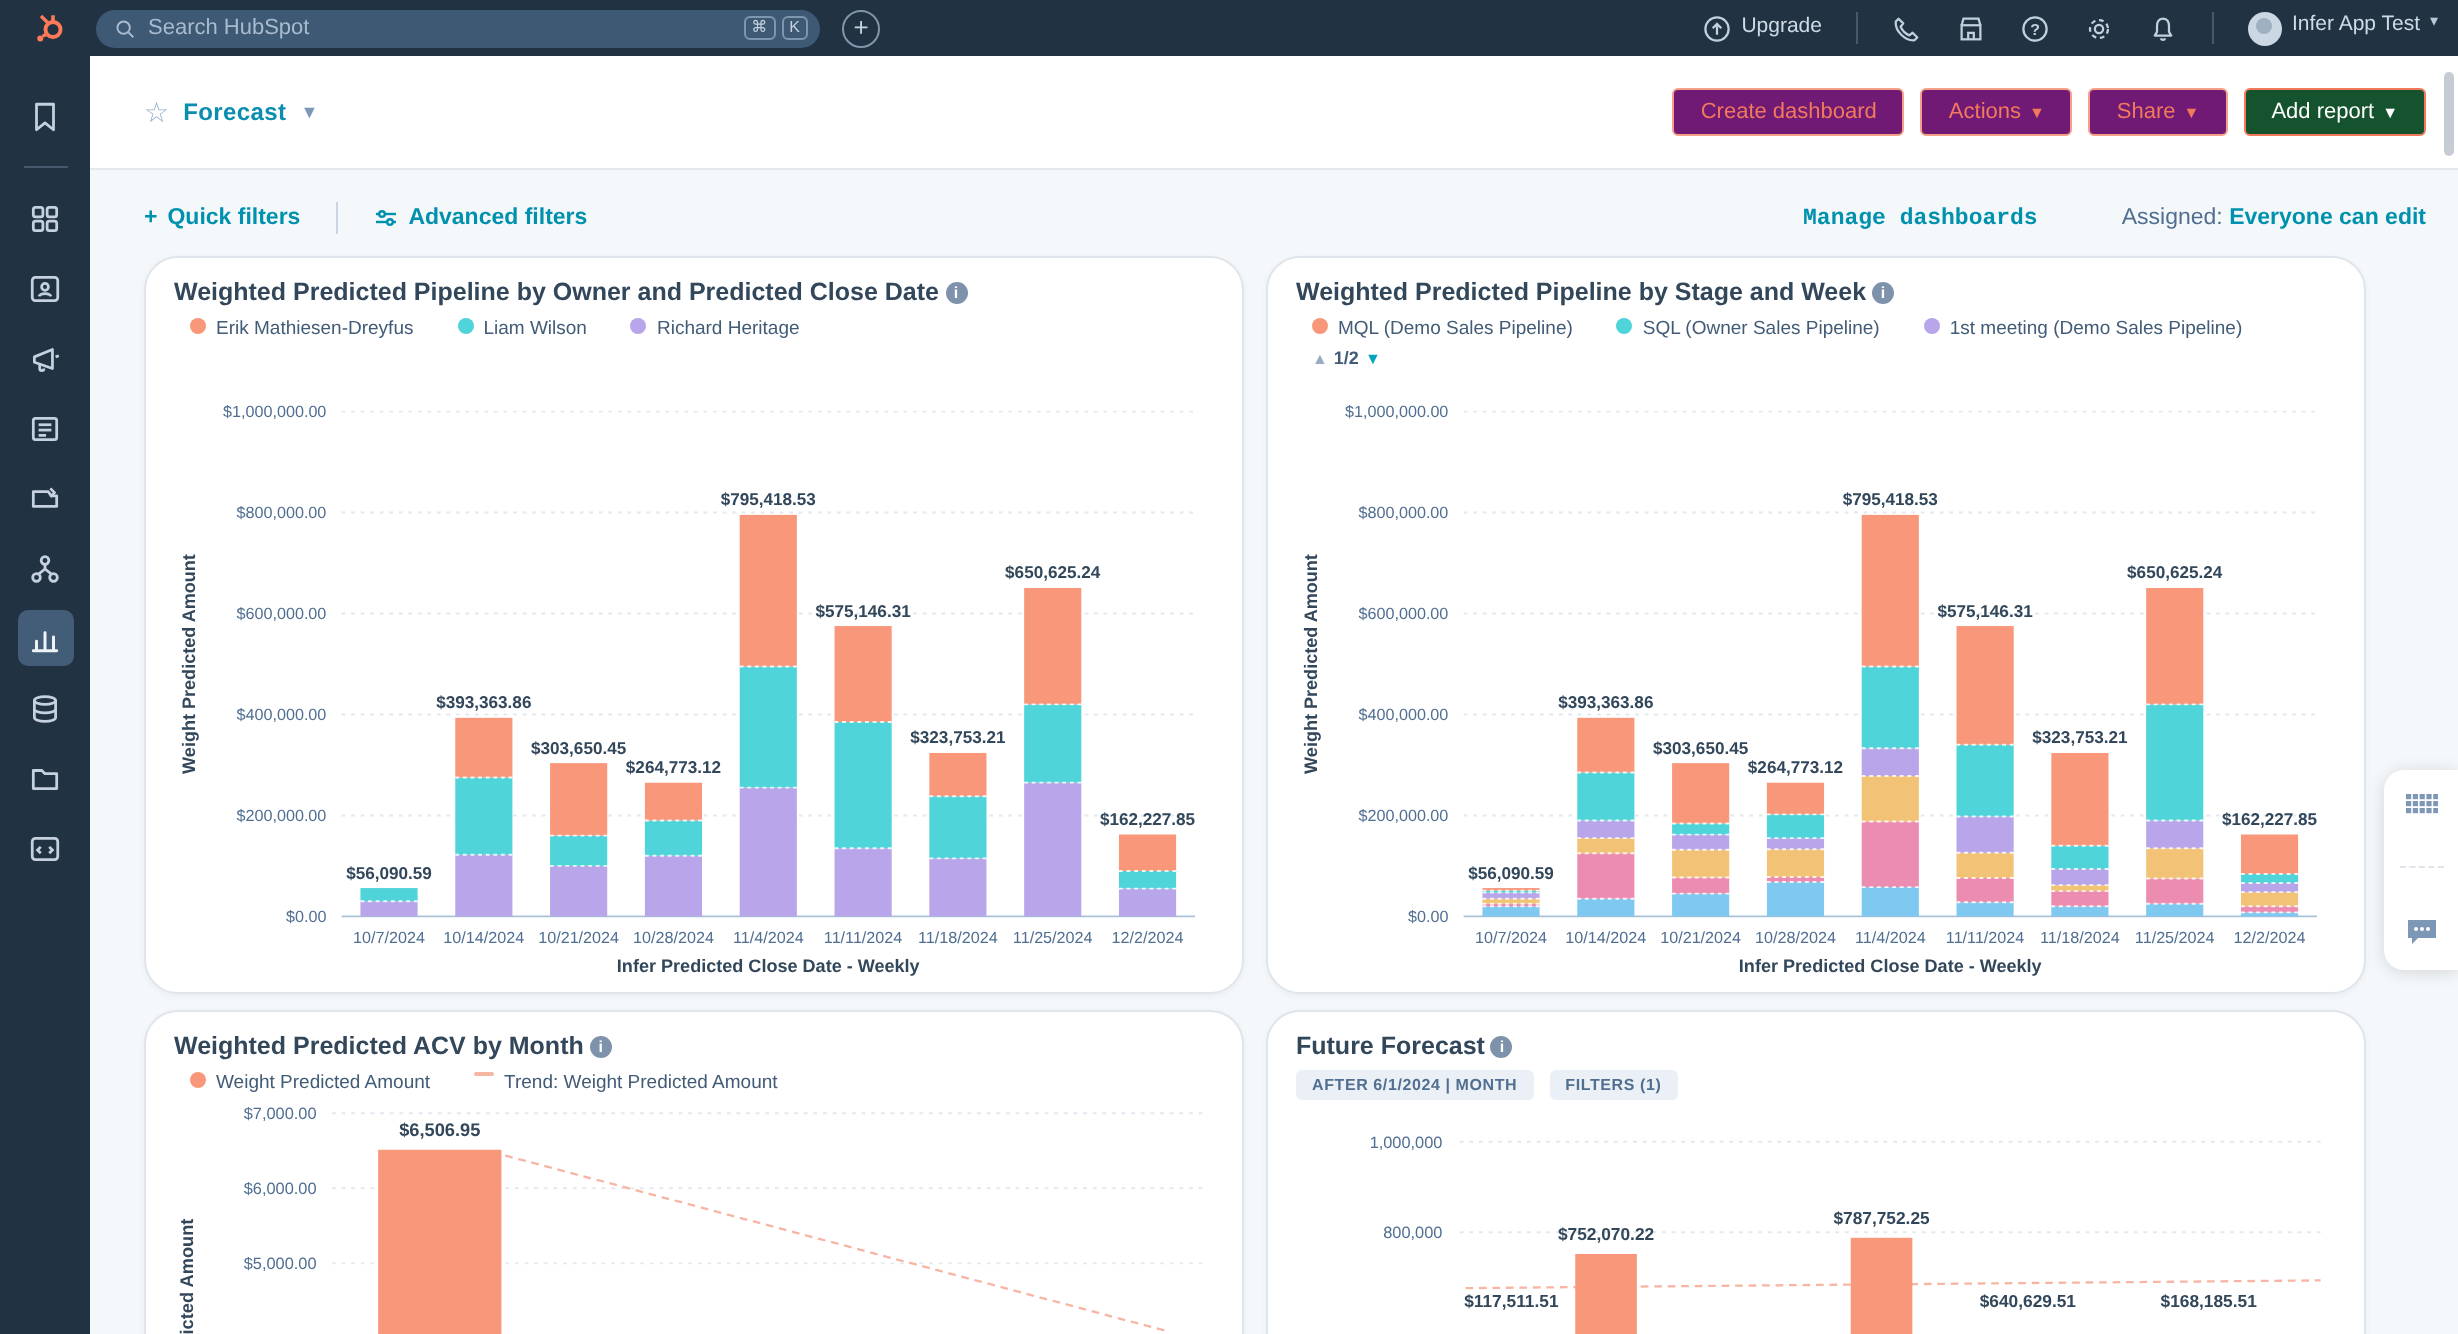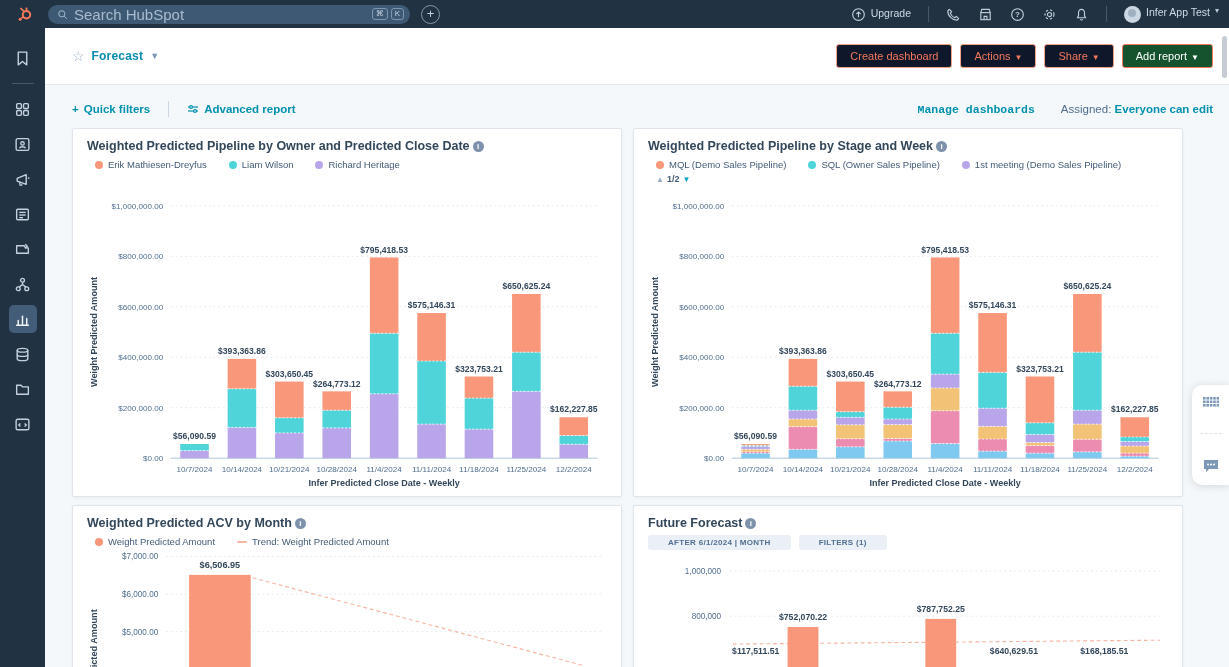--- a/index.html
+++ b/index.html
@@ -7,21 +7,21 @@
     font-family:"Liberation Sans", sans-serif; }
   body { position:relative; }
 
   
   .topnav { position:absolute; top:0; left:0; right:0; height:28px; background:#213343;
     display:flex; align-items:center; padding:0 10px; z-index:30; }
   .hs-logo { width:22px; height:22px; display:flex; align-items:center; justify-content:center; margin:0 12px 0 4px; }
   .searchbar { width:362px; height:19px; background:#3e5974; border-radius:10px; display:flex;
     align-items:center; padding:0 6px 0 9px; }
   .searchbar input { flex:1; background:transparent; border:none; outline:none; color:#dbe5ee;
-    font-size:15px; font-family:"Liberation Sans",sans-serif; }
+    font-size:11px; font-family:"Liberation Sans",sans-serif; }
   .searchbar input::placeholder { color:#a9bccf; }
   .kbd { border:1px solid #7e96ad; color:#c3d1de; font-size:8px; border-radius:3px;
     padding:1px 3px; margin-left:3px; line-height:1; }
   .nav-plus { width:19px; height:19px; border:1px solid #8097ab; border-radius:50%; color:#c5d1de;
     font-size:13px; line-height:16px; text-align:center; margin-left:11px; cursor:pointer; }
   .nav-right { margin-left:auto; display:flex; align-items:center; gap:17px; color:#c2cfdd; }
   .nav-item { display:flex; align-items:flex-start; gap:5px; font-size:10.5px; color:#cfdae5; cursor:pointer; }
   .nav-divider { width:1px; height:16px; background:#44586e; }
   .nav-ic { width:15px; height:15px; display:block; }
   .avatar { width:17px; height:17px; border-radius:50%; background:#ccd7e4; position:relative; overflow:hidden; }
@@ -41,54 +41,54 @@
   
   .main { position:absolute; top:28px; left:45px; right:0; bottom:0; background:#f5f8fa; }
   .page-header { position:absolute; top:0; left:0; right:0; height:57px; background:#fff;
     border-bottom:1px solid #e3e9ef; display:flex; align-items:center; padding:0 16px 0 27px; }
   .fav-star { color:#99b0c7; font-size:14px; margin-right:7px; cursor:pointer; }
   .page-title { color:#0b8db0; font-size:12px; font-weight:bold; letter-spacing:.2px; }
   .title-caret { color:#7c98b6; font-size:9px; margin-left:7px; cursor:pointer; }
   .header-btns { margin-left:auto; display:flex; gap:8px; }
   .btn { font-size:11px; border-radius:3px; padding:5px 13px; cursor:pointer; white-space:nowrap;
     font-family:"Liberation Sans",sans-serif; }
-  .btn.outline { background:#0f172a; border:1px solid #f5a189; color:#f2795c; }
+  .btn.outline { background:#701a75; border:1px solid #f5a189; color:#f2795c; }
   .btn.solid { background:#14532d; border:1px solid #f2795c; color:#fff; }
   .btn .bcaret { font-size:8px; margin-left:4px; }
 
   .filters-row { position:absolute; top:68px; left:27px; right:16px; height:26px;
     display:flex; align-items:center; }
   .tlink { color:#0091ae; font-size:11.5px; font-weight:bold; cursor:pointer;
     display:flex; align-items:center; gap:5px; }
   .f-div { width:1px; height:16px; background:#cbd6e2; margin:0 18px; }
-  .assigned { color:#506e91; font-size:11.5px; margin-left:26px; }
+  .assigned { color:#506e91; font-size:11.5px; margin-left:42px; }
   .assigned b.link { color:#0091ae; cursor:pointer; }
   .manage { margin-left:auto;font-family:Liberation Mono, monospace; }
 
   
-  .card { position:absolute; background:#fff; border:1px solid #dfe5eb; border-radius:2px;
+  .card { position:absolute; background:#fff; border:1px solid #dfe5eb; border-radius:17px;
     box-shadow:0 1px 3px rgba(45,62,80,.06); padding:10px 14px 0; overflow:hidden; }
   #card1 { left:27px; top:100px; width:550px; height:369px; }
   #card2 { left:588px; top:100px; width:550px; height:369px; }
   #card3 { left:27px; top:477px; width:550px; height:300px; }
   #card4 { left:588px; top:477px; width:550px; height:300px; }
   .card-title { font-size:12.5px; font-weight:bold; color:#33475b; display:flex; align-items:center; }
   .info-ic { width:11px; height:11px; border-radius:50%; background:#7e93ab; color:#fff; font-size:8px;
     font-weight:bold; text-align:center; line-height:11px; margin-left:3px; font-style:normal; }
   .legend { display:flex; gap:22px; align-items:center; margin:4px 0 0 8px; height:15px; }
-  .leg-item { display:flex; align-items:center; gap:5px; font-size:9.5px; color:#425b76; }
+  .leg-item { display:flex; gap:5px; font-size:9.5px; color:#425b76; }
   .leg-dot { width:8px; height:8px; border-radius:50%; }
   .leg-dash { width:10px; height:2px; border-radius:1px; }
   .subrow { height:14px; margin-left:8px; display:flex; align-items:center; gap:3px;
     font-size:9px; color:#425b76; font-weight:bold; }
   .pg-up { color:#99acc2; font-size:8px; cursor:pointer; }
   .pg-down { color:#00a4bd; font-size:8px; cursor:pointer; }
   .tags-row { display:flex; gap:8px; margin:5px 0 2px 0; }
   .tag { background:#eaf0f6; color:#516f90; font-size:8px; font-weight:bold; border-radius:3px;
-    padding:3px 20px; letter-spacing:.3px; }
+    padding:3px 8px; letter-spacing:.3px; }
   .chart-holder { width:100%; }
   svg text { font-family:"Liberation Sans",sans-serif; }
 
   
   .float-panel { position:absolute; right:0; top:385px; width:37px; height:100px; background:#fff;
     border-radius:10px 0 0 10px; box-shadow:0 1px 8px rgba(45,62,80,.18); z-index:40;
     display:flex; flex-direction:column; align-items:center; justify-content:space-around; }
   .fp-div { width:22px; border-top:1px dashed #dfe5eb; }
   .scroll-thumb { position:absolute; right:2px; top:36px; width:5px; height:42px;
     background:#c6ccd3; border-radius:3px; z-index:50; }
@@ -273,21 +273,21 @@
     <span class="f-div"></span>
     <span class="tlink">
       <svg width="12" height="12" viewBox="0 0 12 12">
         <g stroke="#0091ae" stroke-width="1.2" fill="none">
         <line x1="1" y1="4" x2="11" y2="4"></line>
             <line x1="1" y1="8" x2="11" y2="8"></line>
         <circle cx="4" cy="4" r="1.4" fill="#fff"></circle>
             <circle cx="8" cy="8" r="1.4" fill="#fff"></circle>
           </g>
       </svg>
-      <span>Advanced report</span>
+      <span>Advanced filters</span>
     </span>
     <span class="tlink manage">Manage dashboards</span>
     <span class="assigned">
       <span>Assigned:</span>
       <b class="link">Everyone can edit</b>
     </span>
   </div>
 
   <div class="card" id="card1">
     <div class="card-title">

